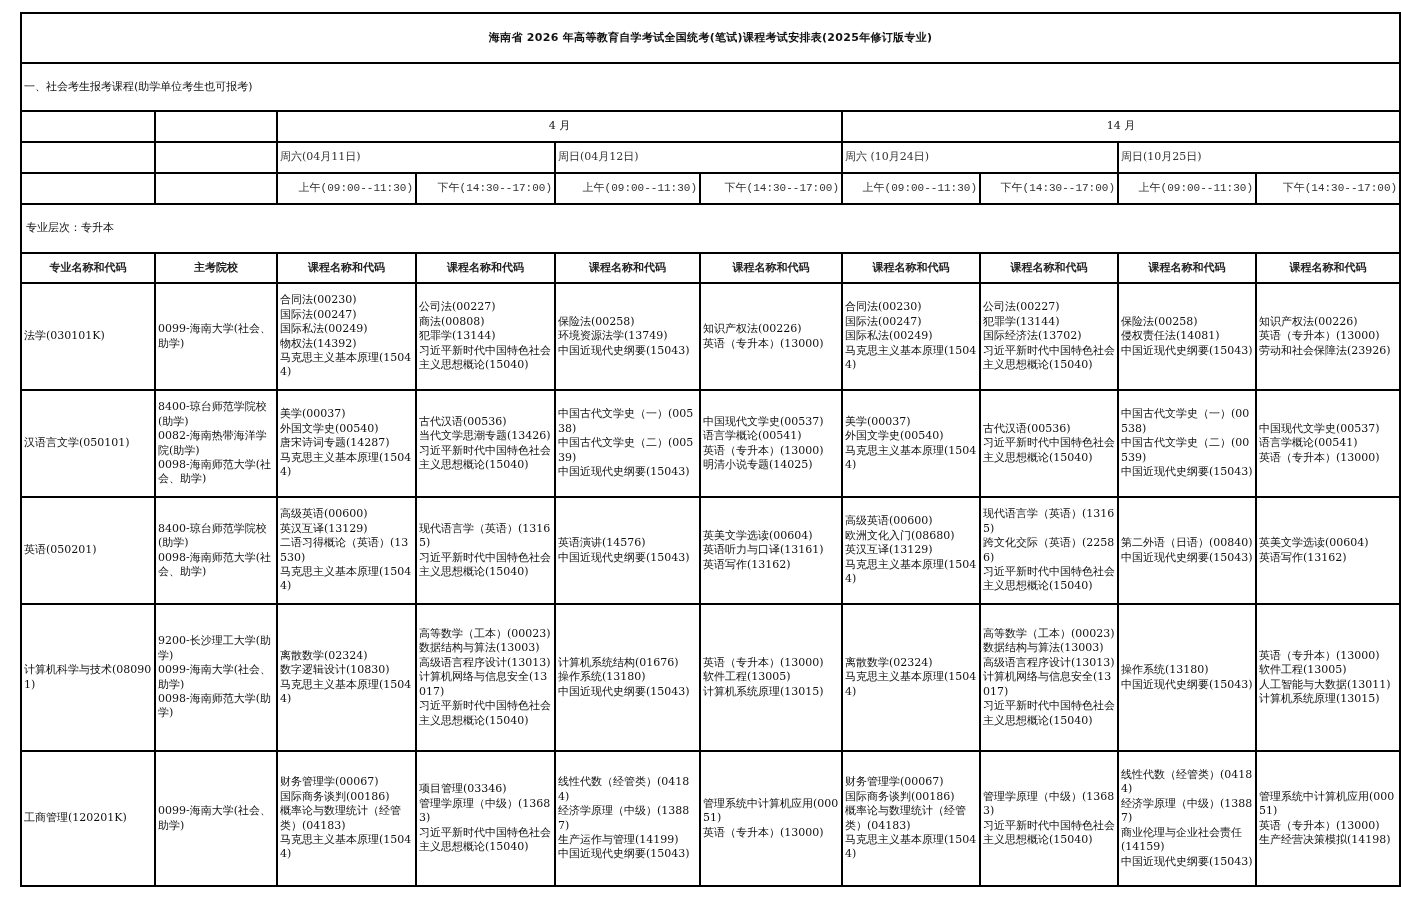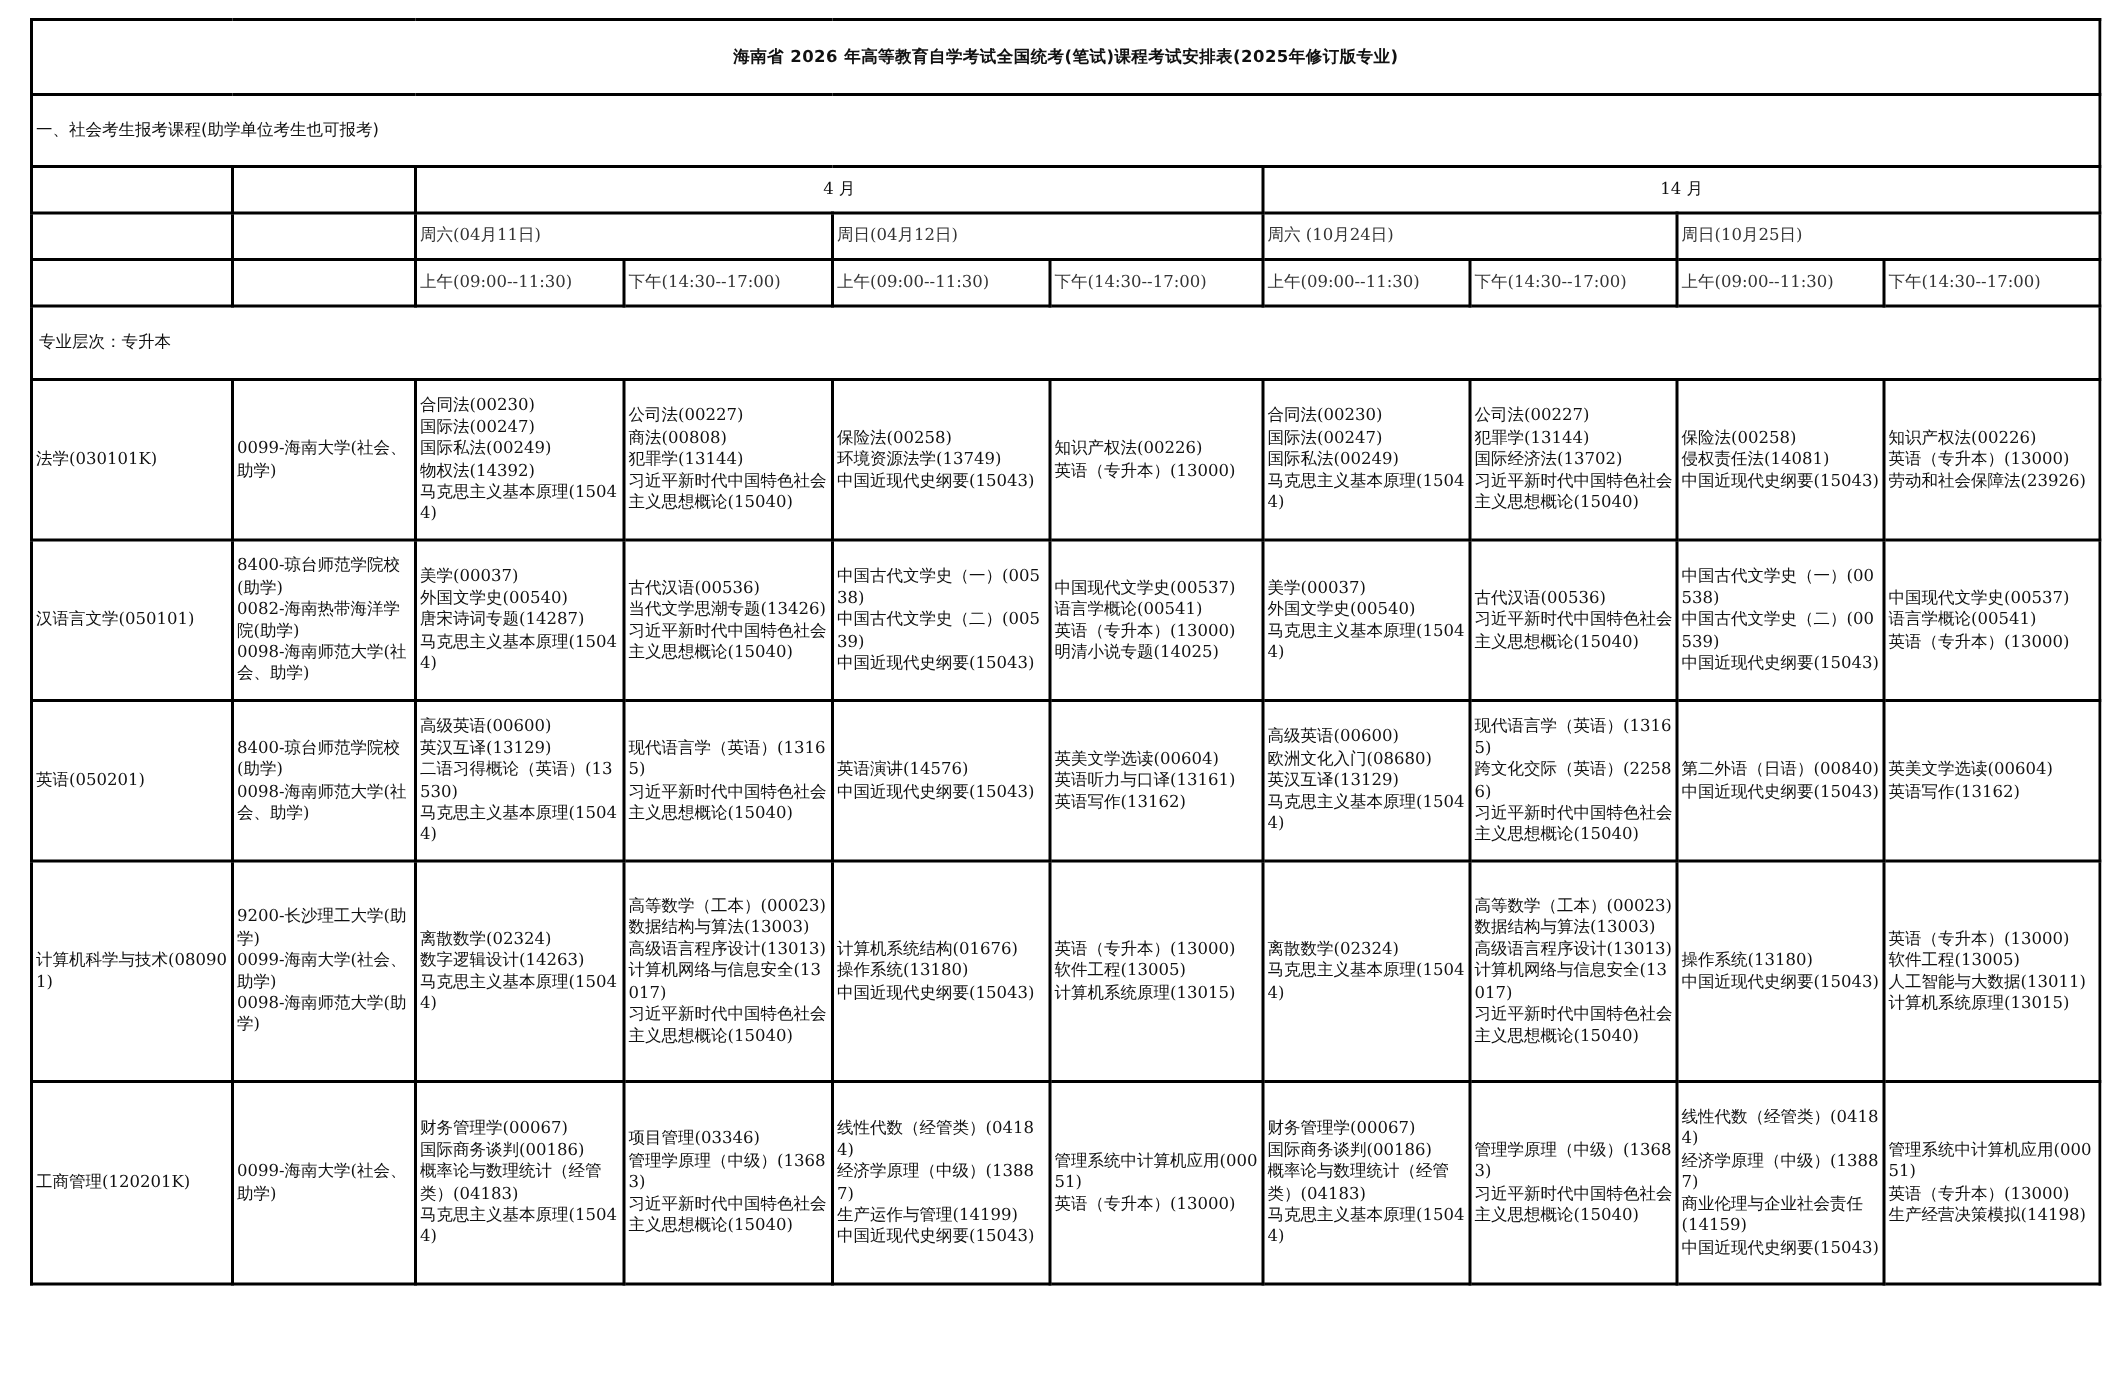--- a/index.html
+++ b/index.html
@@ -12,21 +12,21 @@
   table.sched td {
     border: 2px solid #000; padding: 0 2px; vertical-align: middle;
     font-size: 11px; line-height: 14.4px; overflow: hidden;
   }
   .title-cell { height: 48px; text-align: center; font-family: "DejaVu Sans", "Liberation Sans", sans-serif;
                 font-weight: bold; font-size: 17px; letter-spacing: 0.3px; }
   .subtitle-cell { height: 46px; text-align: left; font-family: "DejaVu Sans", "Liberation Sans", sans-serif;
                    font-size: 16px; }
   .month-cell { height: 29px; text-align: center; font-size: 11px; }
   .day-cell { height: 29px; font-size: 11px; color: #333; }
-  .slot-cell { height: 29px; text-align: left; font-size: 11px; color: #333; }
+  .slot-cell { height: 29px; text-align: right; font-size: 11px; color: #333; font-family: Liberation Mono, monospace; }
   .level-cell { height: 47px; font-family: "DejaVu Sans", "Liberation Sans", sans-serif;
                 font-size: 17px; padding-left: 4px !important; }
   .colhead { height: 28px; text-align: center; font-family: "DejaVu Sans", "Liberation Sans", sans-serif;
              font-weight: bold; font-size: 12px; color: #222; }
   .row-h1 { height: 107px; }
   .row-h2 { height: 107px; }
   .row-h3 { height: 107px; }
   .row-h4 { height: 147px; }
   .row-h5 { height: 135px; }
   .cell-text { white-space: normal; word-break: break-all; }
@@ -77,20 +77,32 @@
       <td class="slot-cell">上午(09:00--11:30)</td>
       <td class="slot-cell">下午(14:30--17:00)</td>
       <td class="slot-cell">上午(09:00--11:30)</td>
       <td class="slot-cell">下午(14:30--17:00)</td>
       <td class="slot-cell">上午(09:00--11:30)</td>
       <td class="slot-cell">下午(14:30--17:00)</td>
     </tr>
     <tr>
       <td colspan="10" class="level-cell">专业层次：专升本</td>
     </tr>
+    <tr>
+      <td class="colhead">专业名称和代码</td>
+      <td class="colhead">主考院校</td>
+      <td class="colhead">课程名称和代码</td>
+      <td class="colhead">课程名称和代码</td>
+      <td class="colhead">课程名称和代码</td>
+      <td class="colhead">课程名称和代码</td>
+      <td class="colhead">课程名称和代码</td>
+      <td class="colhead">课程名称和代码</td>
+      <td class="colhead">课程名称和代码</td>
+      <td class="colhead">课程名称和代码</td>
+    </tr>
   </tbody>
   <tbody id="data-rows">
       <tr class="row-h1">
         <td class="cell-text">法学(030101K)</td>
         <td class="cell-text">
           <span class="line">0099-海南大学(社会、助学)</span>
         </td>
         <td class="cell-text">
           <span class="line">合同法(00230)</span>
           <span class="line">国际法(00247)</span>
@@ -232,21 +244,21 @@
       </tr>
       <tr class="row-h4">
         <td class="cell-text">计算机科学与技术(080901)</td>
         <td class="cell-text">
           <span class="line">9200-长沙理工大学(助学)</span>
           <span class="line">0099-海南大学(社会、助学)</span>
           <span class="line">0098-海南师范大学(助学)</span>
         </td>
         <td class="cell-text">
           <span class="line">离散数学(02324)</span>
-          <span class="line">数字逻辑设计(14263)</span>
+          <span class="line">数字逻辑设计(10830)</span>
           <span class="line">马克思主义基本原理(15044)</span>
         </td>
         <td class="cell-text">
           <span class="line">高等数学（工本）(00023)</span>
           <span class="line">数据结构与算法(13003)</span>
           <span class="line">高级语言程序设计(13013)</span>
           <span class="line">计算机网络与信息安全(13017)</span>
           <span class="line">习近平新时代中国特色社会主义思想概论(15040)</span>
         </td>
         <td class="cell-text">

